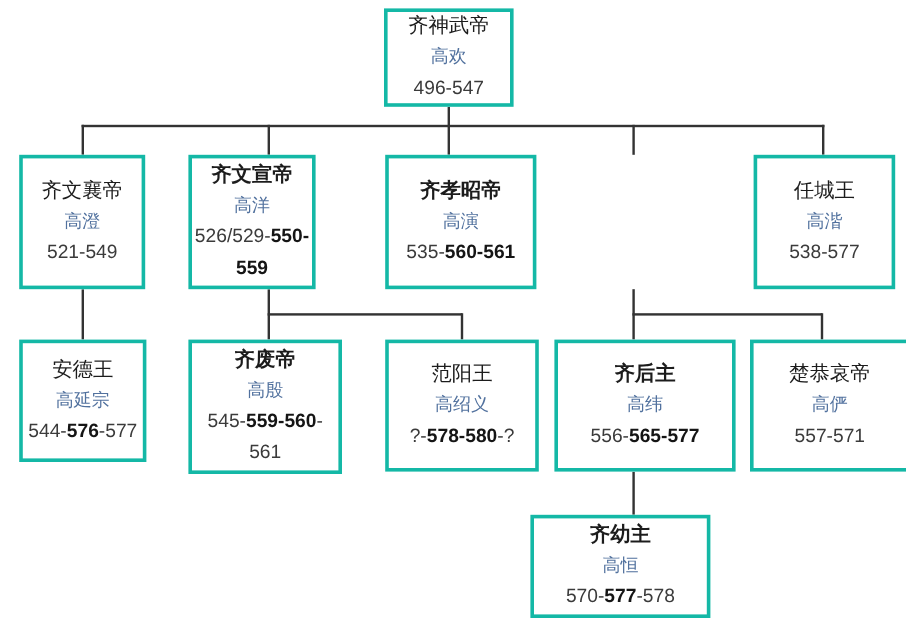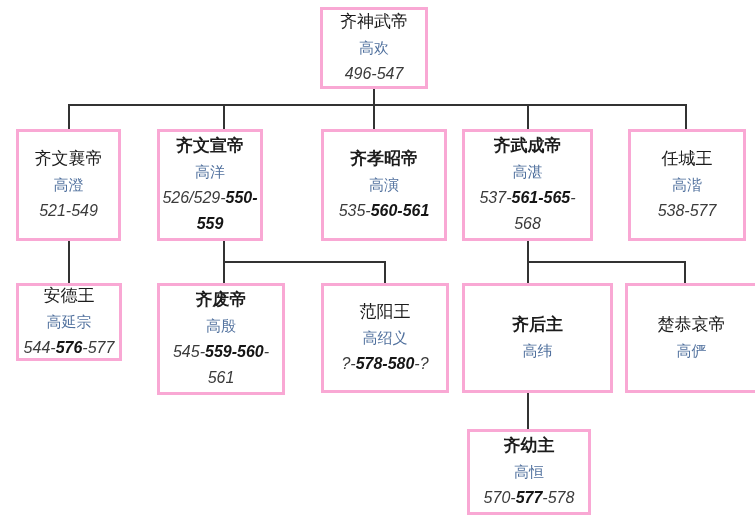--- a/index.html
+++ b/index.html
@@ -1,29 +1,29 @@
 <!DOCTYPE html>
 <html><head>
 <meta charset="utf-8">
 <style>
   html,body{margin:0;padding:0;background:#ffffff;}
   #canvas{
     position:relative;width:755px;height:518px;background:#ffffff;overflow:hidden;
     font-family:"Liberation Sans","DejaVu Sans",sans-serif;
   }
   .box{
-    position:absolute;box-sizing:border-box;border:3px solid #f9a8d4;background:#ffffff;
+    position:absolute;box-sizing:border-box;border:3px solid #14b8a6;background:#ffffff;
     display:flex;flex-direction:column;justify-content:center;align-items:center;
     text-align:center;z-index:2;
   }
   .bline{line-height:26px;white-space:normal;}
   .title{font-size:17px;color:#1c1c1c;font-weight:400;}
   .title.bold{font-weight:700;}
   .name{font-size:15px;color:#51719e;}
-  .years{font-size:16px;color:#3b3b3b;padding:0 2px;font-style:italic;}
+  .years{font-size:16px;color:#3b3b3b;padding:0 2px;}
   .years b{color:#151515;font-weight:700;}
   .v-line,.h-line{position:absolute;background:#333333;z-index:1;}
   .v-line{width:2px;}
   .h-line{height:2px;}
   #watermark{
     position:absolute;left:505px;top:467px;z-index:10;
     font-size:22px;letter-spacing:1px;color:rgba(178,178,178,0.85);white-space:nowrap;
   }
 </style>
 </head>
@@ -67,59 +67,56 @@
     <div class="bline name">高洋</div>
     <div class="bline years"><span>526/529-</span><b>550-559</b><span></span></div>
   </div>
 
   <div class="box" style="left:321px;top:129px;width:126px;height:112px">
     <div class="bline title bold">齐孝昭帝</div>
     <div class="bline name">高演</div>
     <div class="bline years"><span>535-</span><b>560-561</b><span></span></div>
   </div>
 
-  <div class="box" style="left:462px;top:129px;width:131px;height:112px">
-    <div class="bline title bold">齐武成帝</div>
-    <div class="bline name">高湛</div>
-    <div class="bline years"><span>537-</span><b>561-565</b><span>-568</span></div>
-  </div>
 
   <div class="box" style="left:628px;top:129px;width:118px;height:112px">
     <div class="bline title">任城王</div>
     <div class="bline name">高湝</div>
     <div class="bline years"><span>538-577</span><b></b><span></span></div>
   </div>
 
-  <div class="box" style="left:16px;top:283px;width:106px;height:78px">
+  <div class="box" style="left:16px;top:283px;width:106px;height:102px">
     <div class="bline title">安德王</div>
     <div class="bline name">高延宗</div>
     <div class="bline years"><span>544-</span><b>576</b><span>-577</span></div>
   </div>
 
   <div class="box" style="left:157px;top:283px;width:128px;height:112px">
     <div class="bline title bold">齐废帝</div>
     <div class="bline name">高殷</div>
     <div class="bline years"><span>545-</span><b>559-560</b><span>-561</span></div>
   </div>
 
   <div class="box" style="left:321px;top:283px;width:128px;height:110px">
     <div class="bline title">范阳王</div>
     <div class="bline name">高绍义</div>
     <div class="bline years"><span>?-</span><b>578-580</b><span>-?</span></div>
   </div>
 
   <div class="box" style="left:462px;top:283px;width:151px;height:110px">
     <div class="bline title bold">齐后主</div>
     <div class="bline name">高纬</div>
+    <div class="bline years"><span>556-</span><b>565-577</b><span></span></div>
   </div>
 
   <div class="box" style="left:625px;top:283px;width:133px;height:110px">
     <div class="bline title">楚恭哀帝</div>
     <div class="bline name">高俨</div>
+    <div class="bline years"><span>557-571</span><b></b><span></span></div>
   </div>
 
-  <div class="box" style="left:467px;top:429px;width:124px;height:86px">
+  <div class="box" style="left:442px;top:429px;width:150px;height:86px">
     <div class="bline title bold">齐幼主</div>
     <div class="bline name">高恒</div>
     <div class="bline years"><span>570-</span><b>577</b><span>-578</span></div>
   </div>
 
 </div>
 
 </body></html>

